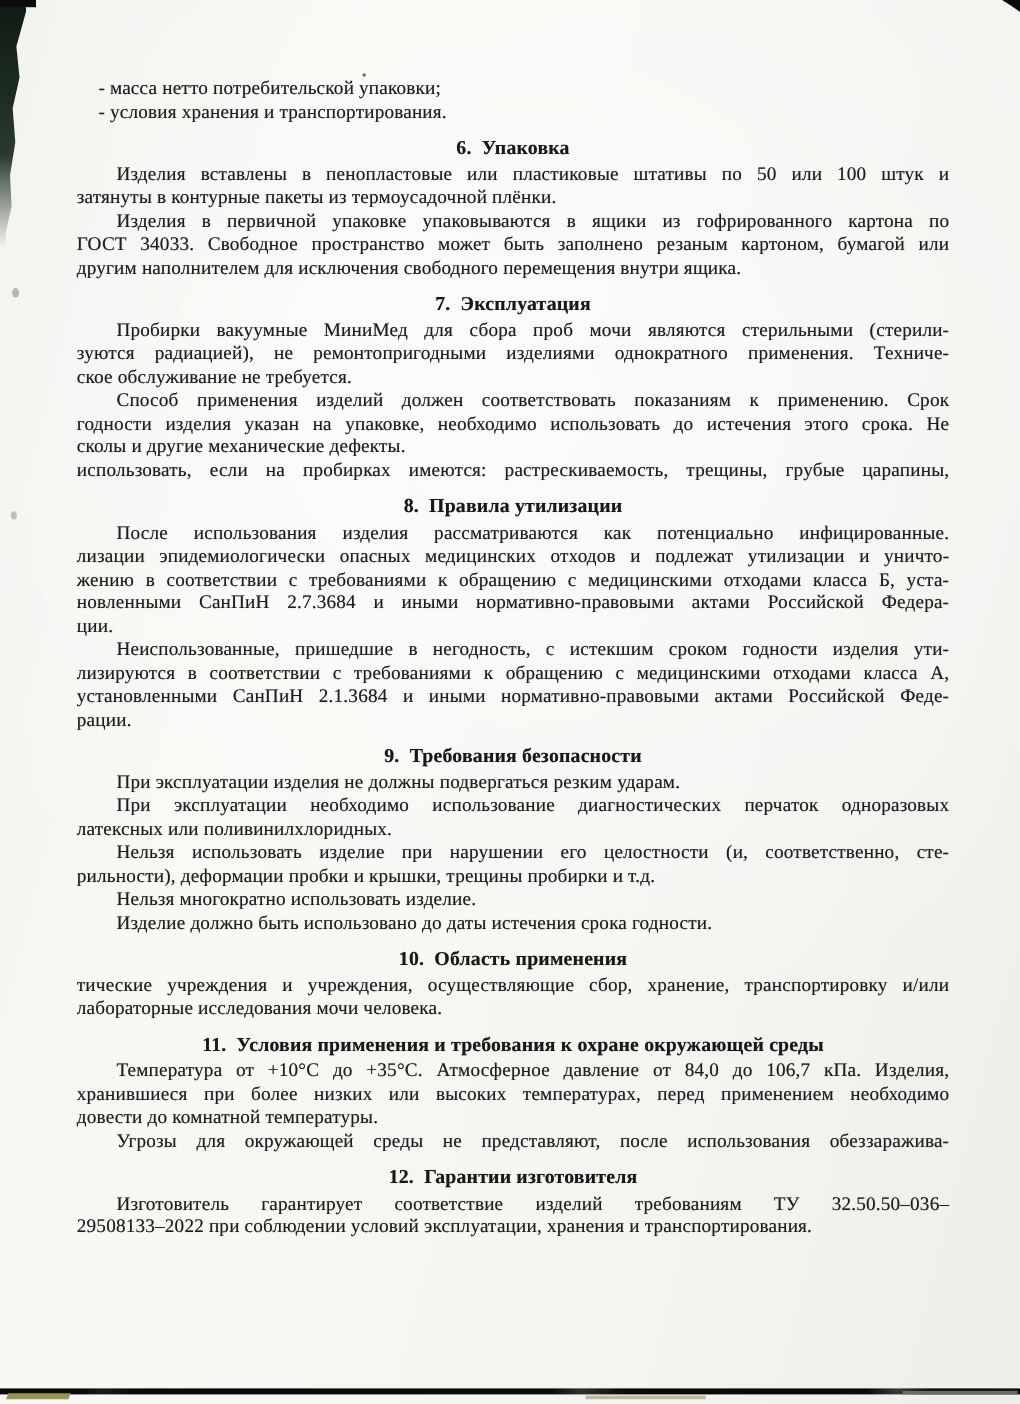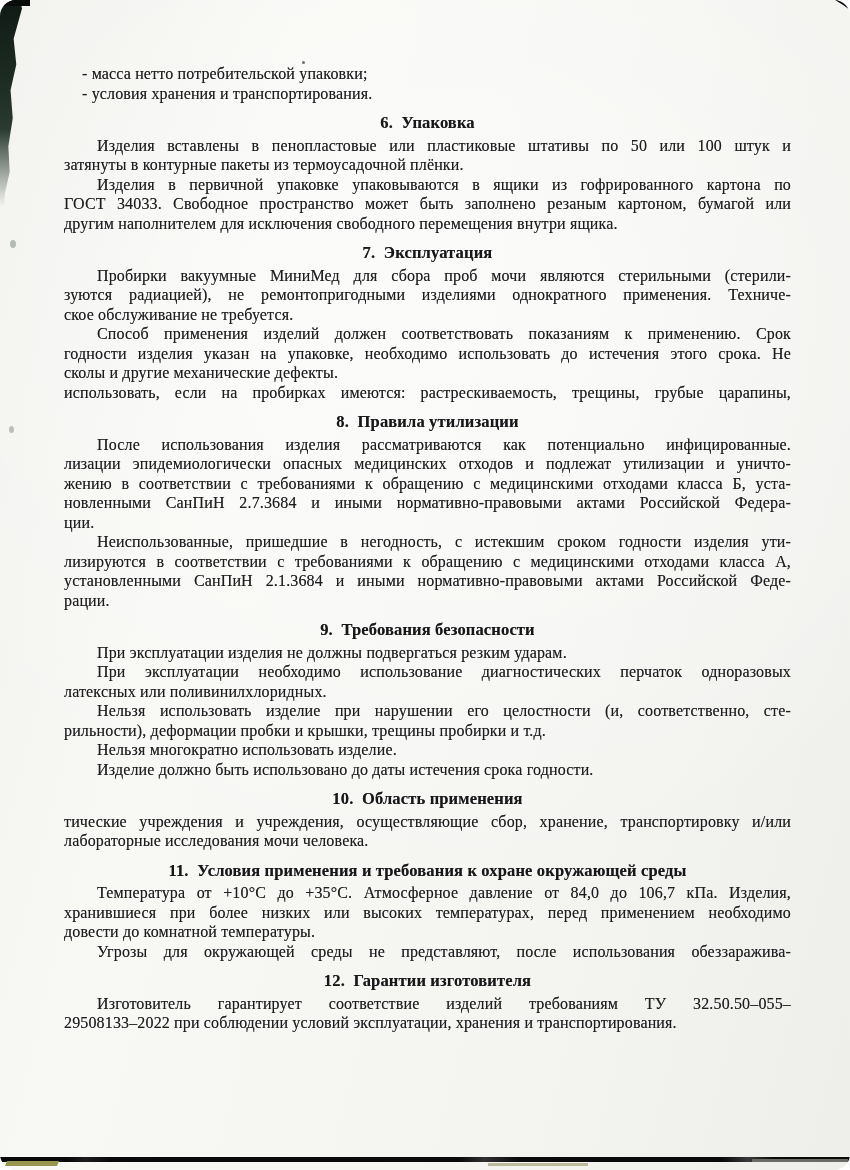--- a/index.html
+++ b/index.html
@@ -6,21 +6,20 @@
 
   .page {
     position: relative;
     width: 850px;
     height: 1170px;
     overflow: hidden;
     background:
       radial-gradient(120% 80% at 52% 28%, rgba(255,255,255,0.55), rgba(255,255,255,0) 60%),
       linear-gradient(104deg, #f1f1ee 0%, #f8f8f5 28%, #f5f5f2 62%, #eeeeeb 100%);
     font-family: "Liberation Serif", "DejaVu Serif", serif;
-    border-radius: 16px;
   }
 
   
   .content {
     position: absolute;
     left: 64px;
     top: 64px;
     width: 727px;
     color: var(--ink, #1e1e21);
     font-size: 16px;
@@ -137,19 +136,19 @@
         </div>
         <div class="section">
           <div class="heading">11.&nbsp;&nbsp;Условия применения и требования к охране окружающей среды</div>
           <div class="line indent">Температура от +10°С до +35°С. Атмосферное давление от 84,0 до 106,7 кПа. Изделия,</div>
           <div class="line">хранившиеся при более низких или высоких температурах, перед применением необходимо</div>
           <div class="line last">довести до комнатной температуры.</div>
           <div class="line indent">Угрозы для окружающей среды не представляют, после использования обеззаражива-</div>
         </div>
         <div class="section">
           <div class="heading">12.&nbsp;&nbsp;Гарантии изготовителя</div>
-          <div class="line indent">Изготовитель гарантирует соответствие изделий требованиям ТУ 32.50.50–055–</div>
+          <div class="line indent">Изготовитель гарантирует соответствие изделий требованиям ТУ 32.50.50–036–</div>
           <div class="line last">29508133–2022 при соблюдении условий эксплуатации, хранения и транспортирования.</div>
         </div>
       </div>
   </div>
 
 </div>
 
 </body></html>

